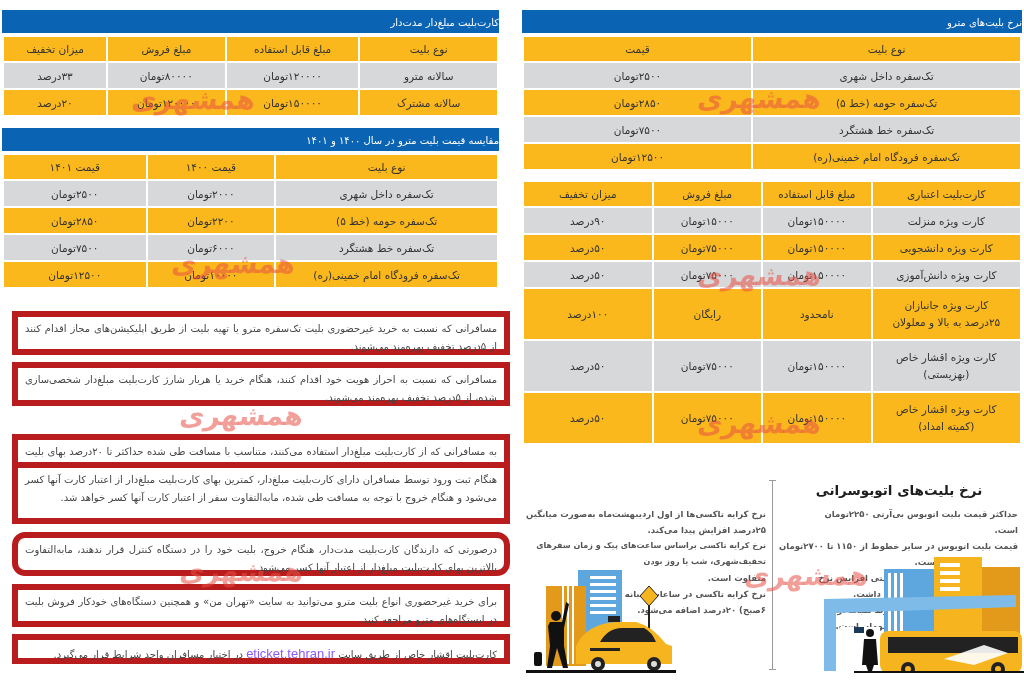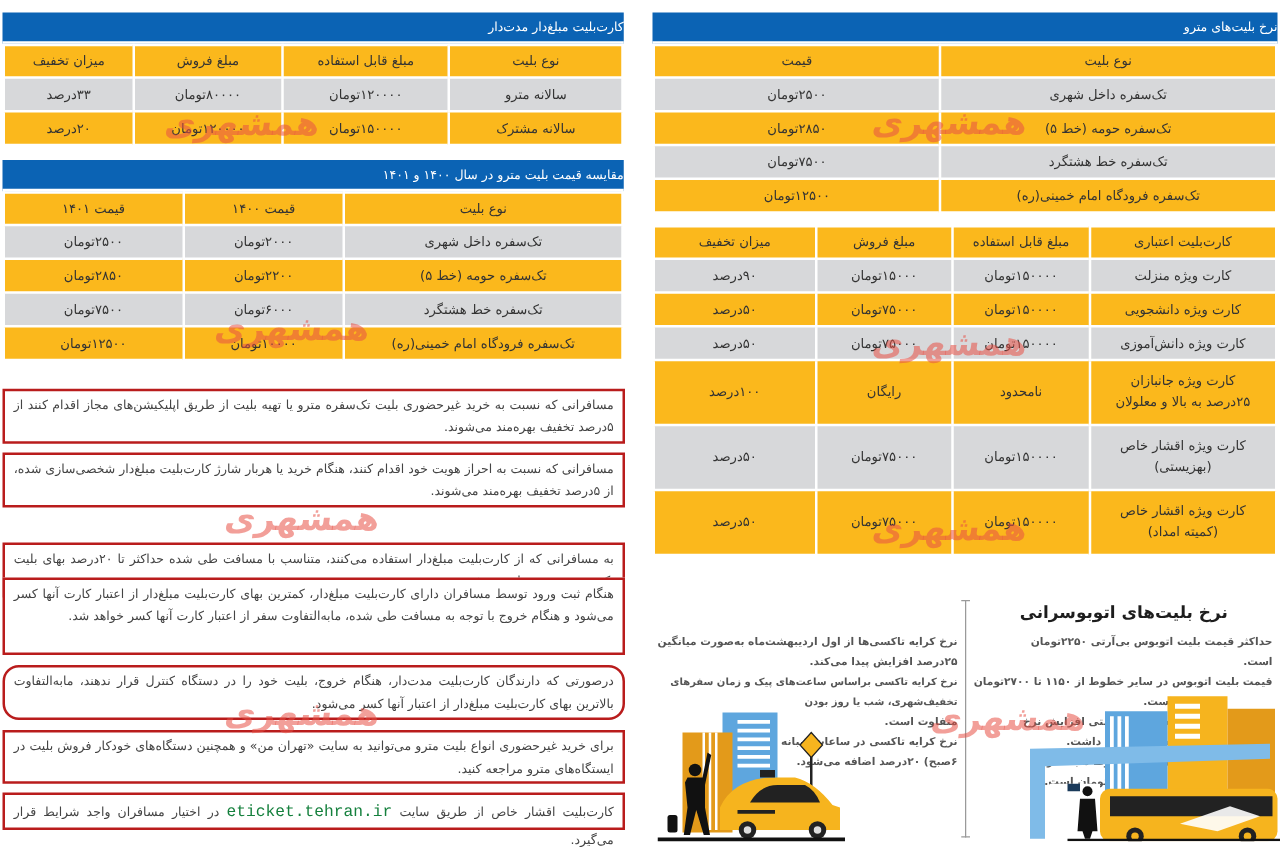--- a/index.html
+++ b/index.html
@@ -24,26 +24,26 @@
   tr.r52 td { height: 52px; line-height: 17px; }
 
   .watermark {
     position: absolute; color: rgba(232, 80, 70, 0.55);
     font-weight: bold; font-size: 27px; letter-spacing: 1px;
     transform: skewX(-8deg); pointer-events: none; white-space: nowrap;
     direction: rtl;
   }
 
   .note {
-    position: absolute; left: 2px; width: 498px;
-    border: 2px solid #b91c1c; background: #fff;
+    position: absolute; left: 12px; width: 498px;
+    border: 6px solid #b91c1c; background: #fff;
     font-size: 10px; line-height: 18px; color: #444; padding: 3px 7px;
     text-align: justify;
   }
-  .note .site { font-family: Liberation Mono, monospace; font-size: 13px; color: #15803d; direction: ltr; unicode-bidi: embed; }
+  .note .site { font-family: Liberation Sans, sans-serif; font-size: 13px; color: #8b5cf6; direction: ltr; unicode-bidi: embed; }
 
   .info-col { position: absolute; top: 470px; height: 205px; }
   .info-title { font-size: 13.5px; text-align: center; color: #1d1d1d; margin-top: 12px; font-weight: bold; }
   .info-text { position: absolute; font-size: 8.5px; line-height: 16px; color: #555; text-align: right; font-weight: bold; }
   .vline { position: absolute; top: 480px; width: 1px; height: 190px; background: #9a9a9a; }
   .vline::before, .vline::after { content: ""; position: absolute; left: -3px; width: 7px; height: 1px; background: #9a9a9a; }
   .vline::before { top: 0; } .vline::after { bottom: 0; }
 </style>
 </head>
 <body>

